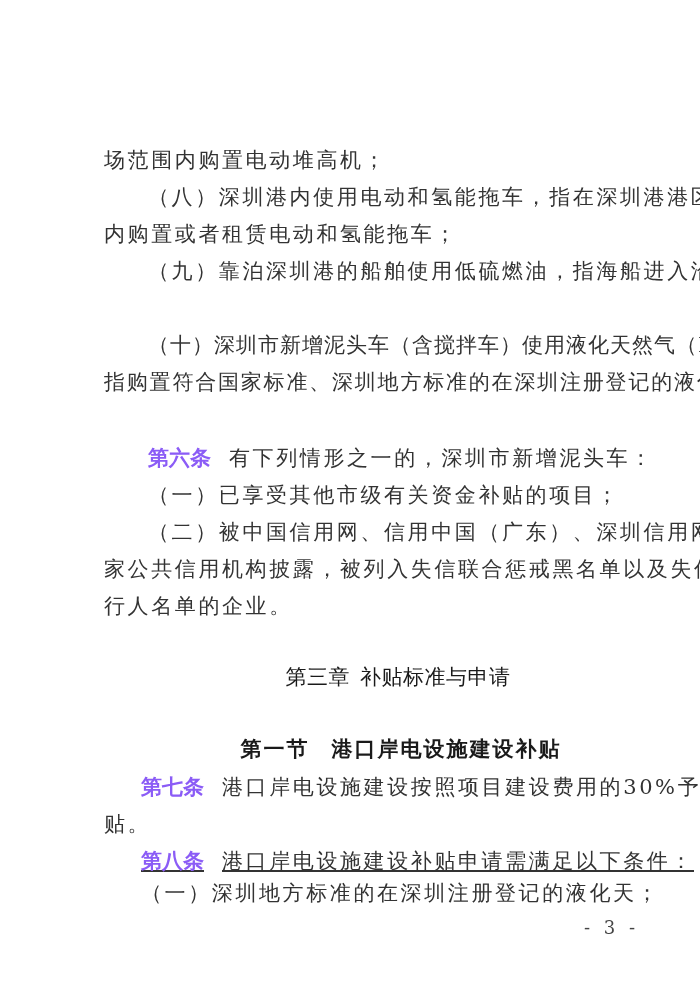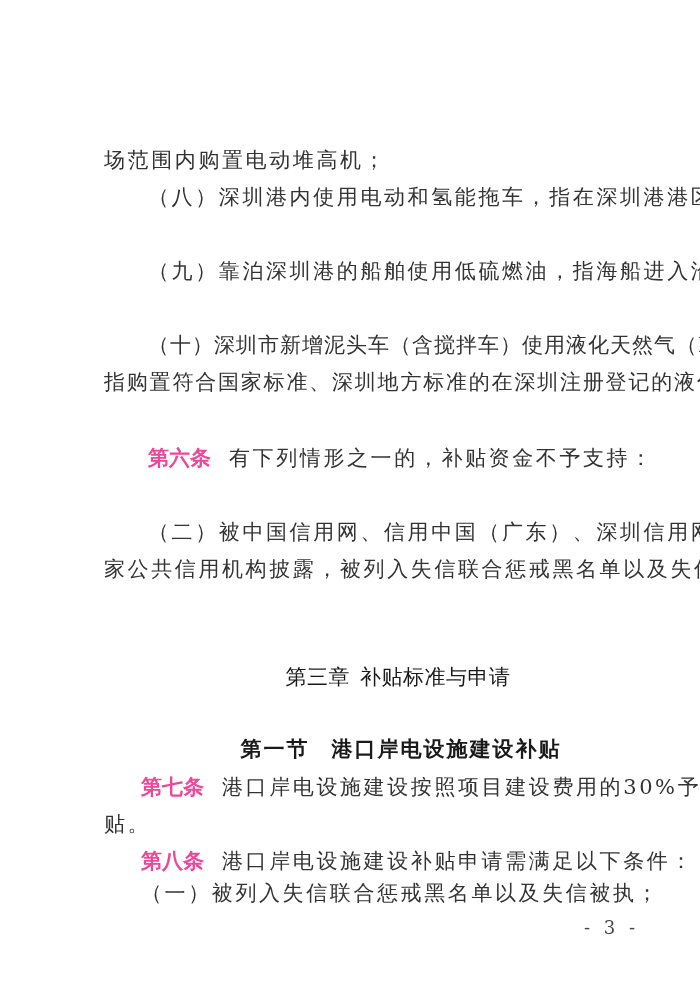--- a/index.html
+++ b/index.html
@@ -30,21 +30,21 @@
     line-height: 28px;
     white-space: nowrap;
     letter-spacing: 2.6px;
     color: #333333;
   }
   .indent { left: 132px; width: 482px; }
   .bold-label {
     font-family: "DejaVu Sans", "Liberation Sans", sans-serif;
     font-weight: bold;
     letter-spacing: 0px;
-    color: #ec4899;
+    color: #8b5cf6;
     margin-right: 18px;
   }
   .chapter {
     position: absolute;
     left: 0; width: 700px;
     text-align: center;
     font-family: Liberation Mono, monospace;
     font-size: 21px;
     line-height: 28px;
     color: #1a1a1a;
@@ -73,43 +73,46 @@
     letter-spacing: 4px;
   }
 </style>
 </head>
 <body>
 
 <div class="page">
 
   <div class="line" style="top:126px;">场范围内购置电动堆高机；</div>
   <div class="line indent" style="top:163px;">（八）深圳港内使用电动和氢能拖车，指在深圳港港区范围</div>
+  <div class="line" style="top:200px;">内购置或者租赁电动和氢能拖车；</div>
   <div class="line indent" style="top:237px;">（九）靠泊深圳港的船舶使用低硫燃油，指海船进入沿海排</div>
   <div class="line indent" style="top:311px; letter-spacing:1px;">（十）深圳市新增泥头车（含搅拌车）使用液化天然气（LNG），</div>
   <div class="line" style="top:348px; letter-spacing:1.8px;">指购置符合国家标准、深圳地方标准的在深圳注册登记的液化天</div>
 
   <div class="line indent" style="top:424px;">
-    <span class="bold-label">第六条</span><span>有下列情形之一的，补贴资金不予支持：</span>
+    <span class="bold-label">第六条</span><span>有下列情形之一的，深圳市新增泥头车：</span>
   </div>
+  <div class="line indent" style="top:461px;">（一）已享受其他市级有关资金补贴的项目；</div>
   <div class="line indent" style="top:498px;">（二）被中国信用网、信用中国（广东）、深圳信用网等三</div>
   <div class="line" style="top:535px;">家公共信用机构披露，被列入失信联合惩戒黑名单以及失信被执</div>
+  <div class="line" style="top:572px;">行人名单的企业。</div>
 
   <div class="chapter" style="top:645px;">
     <span>第三章</span><span class="gap"></span><span>补贴标准与申请</span>
   </div>
 
   <div class="section" style="top:715px;padding-left:35px;">
     <span>第一节</span><span class="gap"></span><span>港口岸电设施建设补贴</span>
   </div>
 
   <div class="line indent" style="left:125px; top:753px;">
     <span class="bold-label">第七条</span><span>港口岸电设施建设按照项目建设费用的30%予以补</span>
   </div>
   <div class="line" style="top:790px;">贴。</div>
 
-  <div class="line indent" style="left:125px; top:827px;">
+  <div class="line indent" style="left:125px; top:827px;text-decoration:underline;">
     <span class="bold-label">第八条</span><span>港口岸电设施建设补贴申请需满足以下条件：</span>
   </div>
-  <div class="line" style="left:125px; top:859px;">（一）被列入失信联合惩戒黑名单以及失信被执；</div>
+  <div class="line" style="left:125px; top:859px;">（一）深圳地方标准的在深圳注册登记的液化天；</div>
 
   <div class="page-number">- 3 -</div>
 
 </div>
 
 </body></html>

